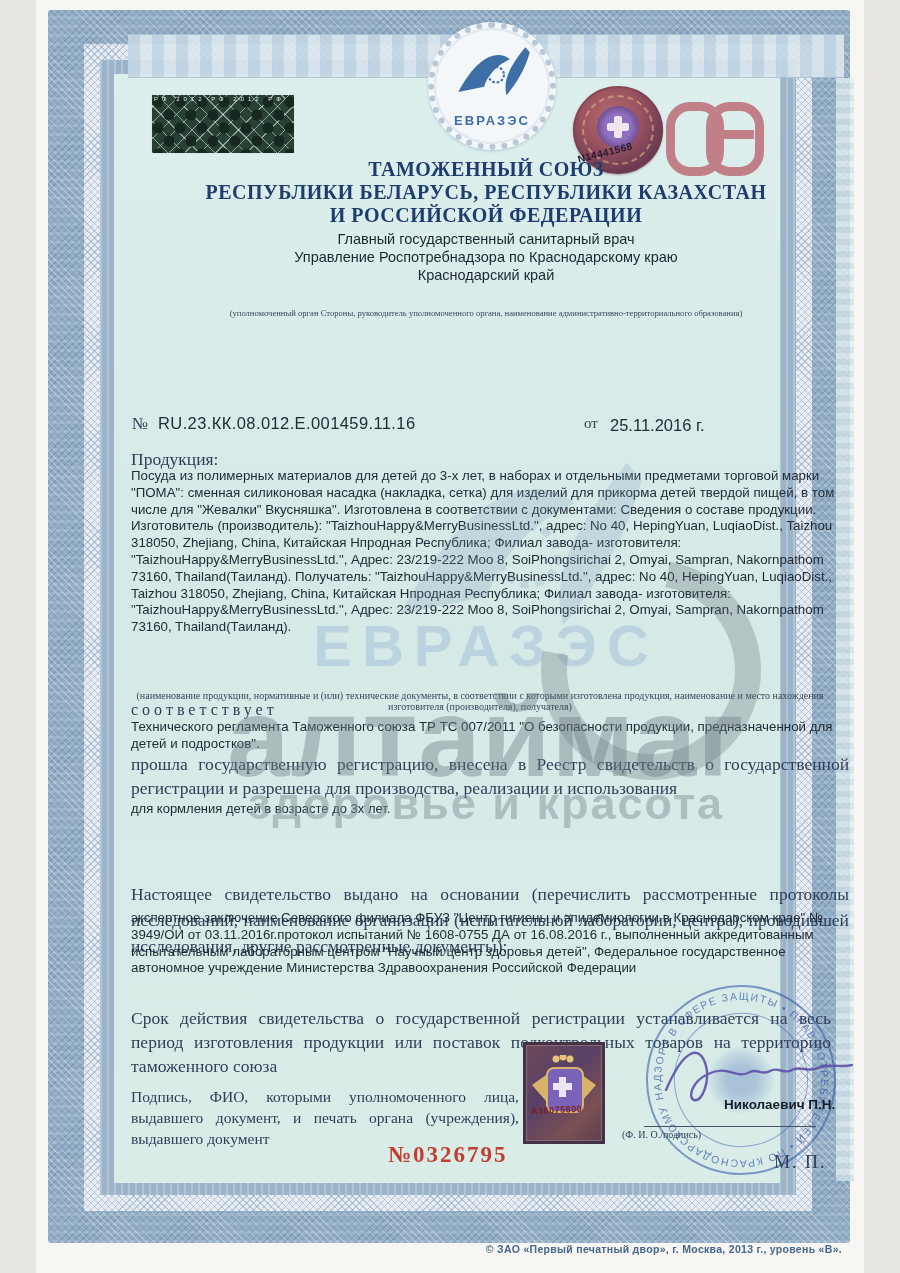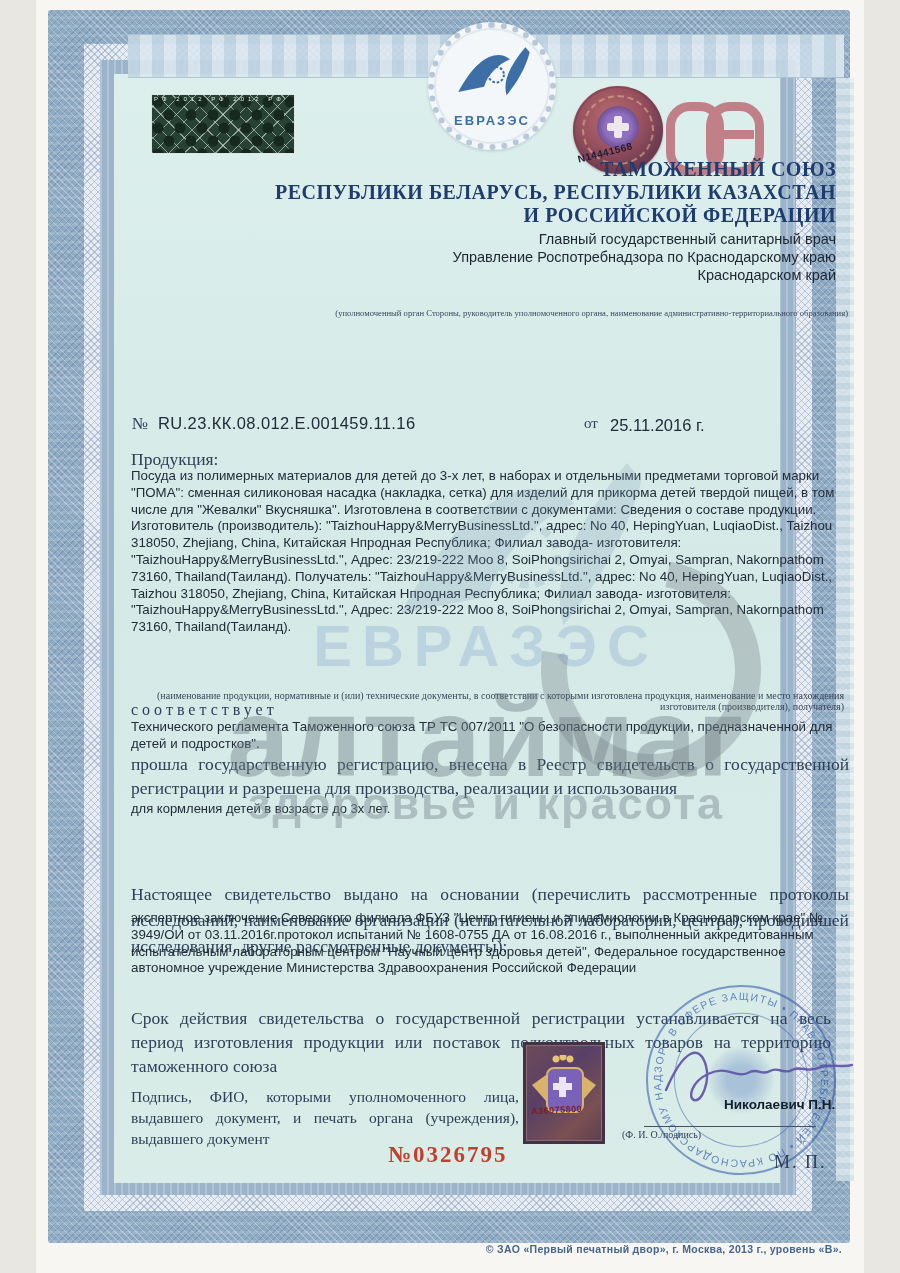--- a/index.html
+++ b/index.html
@@ -21,21 +21,21 @@
       background-image:linear-gradient(180deg,#dcefec 0%,#d5e9e7 45%,#d9ece8 100%),
                        repeating-linear-gradient(0deg,rgba(160,190,200,.07) 0 1px,transparent 1px 4px);}
   .rightstrip{left:800px;top:78px;width:18px;bottom:92px;
       background:repeating-linear-gradient(0deg,#cfe0e6 0 6px,#e3eef2 6px 12px);opacity:.8;}
   .ribbon{left:92px;top:34px;width:716px;height:42px;
       background:repeating-linear-gradient(90deg,#c3d6e4 0 12px,#dce8f0 12px 24px);
       border-top:1px solid #aec3d4;border-bottom:1px solid #aec3d4;opacity:.9;}
   
   .serif{font-family:"Liberation Serif",serif;color:#2e4058;}
   .sans{font-family:"Liberation Sans",sans-serif;color:#222c38;}
-  .center{text-align:right;}
+  .center{text-align:center;}
   .just{text-align:justify;}
   .hdr{font-weight:bold;color:#1e3c6e;font-size:20px;line-height:23px;letter-spacing:.5px;}
   .auth{font-size:14.5px;line-height:18px;color:#1d2631;}
   .tiny{font-size:8.6px;color:#39465a;}
   .titlemain{font-size:31px;font-weight:bold;letter-spacing:3px;color:#7292bb;
              text-shadow:0 0 1px #2e4f7e,1px 1px 0 rgba(46,79,126,.55);}
   .titlesub{font-size:22px;font-weight:bold;color:#3c5a88;letter-spacing:1px;}
   .bodysans{font-size:13.3px;line-height:16.8px;}
   .bodyserif{font-size:17.5px;line-height:24px;color:#2e4058;}
   .red{color:#c23f2e;}
@@ -147,21 +147,21 @@
   </div>
 
   <div class="abs serif center hdr" style="left:100px;top:158px;width:700px;">
     <div>ТАМОЖЕННЫЙ СОЮЗ</div>
     <div>РЕСПУБЛИКИ БЕЛАРУСЬ, РЕСПУБЛИКИ КАЗАХСТАН</div>
     <div>И РОССИЙСКОЙ ФЕДЕРАЦИИ</div>
   </div>
   <div class="abs sans center auth" style="left:100px;top:230px;width:700px;">
     <div>Главный государственный санитарный врач</div>
     <div>Управление Роспотребнадзора по Краснодарскому краю</div>
-    <div>Краснодарском край</div>
+    <div>Краснодарский край</div>
   </div>
   <div class="abs serif center tiny" style="left:88px;top:308px;width:724px;">(уполномоченный орган Стороны, руководитель уполномоченного органа, наименование административно-территориального образования)</div>
 
 
   <div class="abs serif" style="left:96px;top:414px;font-size:17px;">№</div>
   <div class="abs sans" style="left:122px;top:414px;font-size:16.5px;letter-spacing:.4px;">RU.23.КК.08.012.Е.001459.11.16</div>
   <div class="abs serif" style="left:548px;top:415px;font-size:15px;">от</div>
   <div class="abs sans" style="left:574px;top:416px;font-size:16.5px;">25.11.2016 г.</div>
 
   <div class="abs serif" style="left:95px;top:449px;font-size:17.5px;">Продукция:</div>

